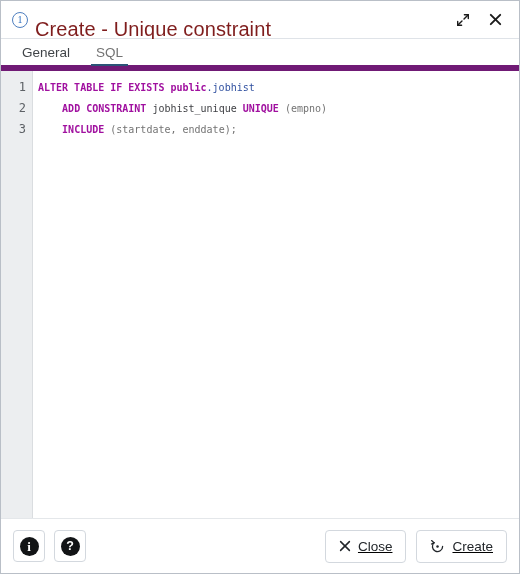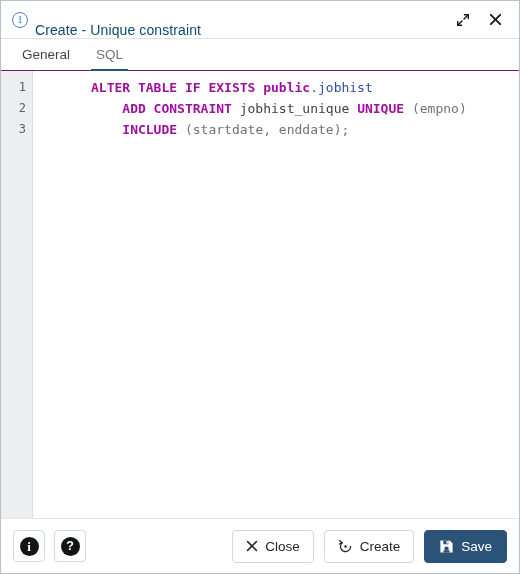--- a/index.html
+++ b/index.html
@@ -39,22 +39,22 @@
     font-size: 10px;
     line-height: 1;
     display: flex;
     align-items: center;
     justify-content: center;
     font-family: "Liberation Serif", serif;
     flex: 0 0 auto;
     margin-right: 7px;
   }
   .title-text {
-    font-size: 14px;
-    color: #0c4a6e;
+    font-size: 20px;
+    color: #7f1d1d;
     letter-spacing: 0.1px;
     white-space: nowrap;
     flex: 1 1 auto;
     margin-top: 20px;
   }
   .win-btn {
     width: 24px; height: 24px;
     display: flex;
     align-items: center;
     justify-content: center;
@@ -62,21 +62,21 @@
     cursor: pointer;
   }
   .win-btn svg { display: block; }
   .win-btn.expand { margin-right: 8px; }
 
   
   .tabbar {
     height: 32px;
     min-height: 32px;
     background: #ffffff;
-    border-bottom: 1px solid #701a75;
+    border-bottom: 6px solid #701a75;
     display: flex;
     align-items: stretch;
     padding-left: 8px;
   }
   .tab {
     position: relative;
     display: flex;
     align-items: center;
     padding: 0 13px;
     font-size: 13.5px;
@@ -114,48 +114,47 @@
     text-align: right;
   }
   .gutter .ln {
     height: 21px;
     line-height: 21px;
     padding-right: 6px;
   }
   .code {
     flex: 1 1 auto;
     padding-top: 6px;
-    padding-left: 18px;
+    padding-left: 5px;
     font-family: "DejaVu Sans Mono", monospace;
-    font-size: 13px;
+    font-size: 10px;
     white-space: pre;
     color: #555a5f;
     overflow: hidden;
-    margin-left: 40px;
   }
   .code .row {
     height: 21px;
     line-height: 21px;
   }
   .kw   { color: #a0109f; font-weight: bold; }
   .ident{ color: #3f4044; text-align: center; }
   .schema-obj { color: #2f4f9f; }
   .punct{ color: #737373; }
 
   
   .footer {
     height: 54px;
     min-height: 54px;
     background: #ffffff;
     display: flex;
     align-items: center;
     padding: 0 12px;
   }
   .footer-left  { display: flex; align-items: center; gap: 9px; }
-  .footer-right { display: flex; align-items: center; gap: 10px; margin-left: auto; }
+  .footer-right { display: flex; align-items: center; gap: 10px; margin-left: auto; text-decoration: underline; }
 
   .icon-btn {
     width: 32px; height: 32px;
     border: 1px solid #d3d8de;
     border-radius: 4px;
     background: #ffffff;
     display: flex;
     align-items: center;
     justify-content: center;
     cursor: pointer;
@@ -277,27 +276,15 @@
             <g fill="none" stroke="#22262a" stroke-width="1.3" stroke-linecap="round">
               <path d="M12.6 7.5 A5.1 5.1 0 1 1 4.2 3.6"></path>
               <path d="M1.6 1.6 L4.0 3.8 L1.5 5.0"></path>
             </g>
             <circle cx="7.5" cy="7.5" r="1.25" fill="#22262a"></circle>
           </svg>
         </span>
         <span class="btn-label">Create</span>
       </div>
 
-      <div class="btn primary">
-        <span>
-          <svg width="15" height="15" viewBox="0 0 15 15">
-            <path d="M1.4 1.4 H10.6 L13.6 4.4 V13.6 H1.4 Z" fill="#ffffff"></path>
-            <rect x="4.3" y="1.4" width="5" height="3.9" fill="#2b5377"></rect>
-            <rect x="7.4" y="2.0" width="1.3" height="2.7" fill="#ffffff"></rect>
-            <circle cx="7.5" cy="9.6" r="2.2" fill="#2b5377"></circle>
-            <rect x="4.4" y="11.3" width="6.2" height="2.3" fill="#2b5377"></rect>
-          </svg>
-        </span>
-        <span class="btn-label">Save</span>
-      </div>
     </div>
   </div>
 </div>
 
 </body></html>

